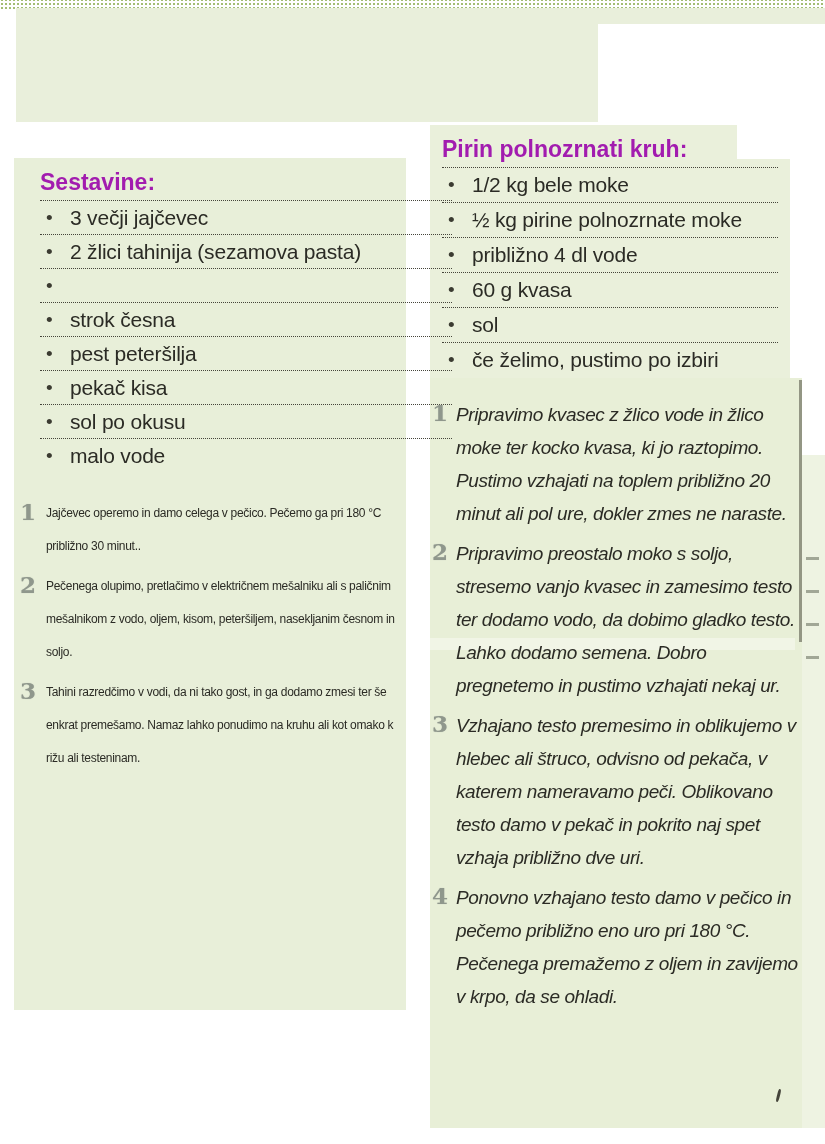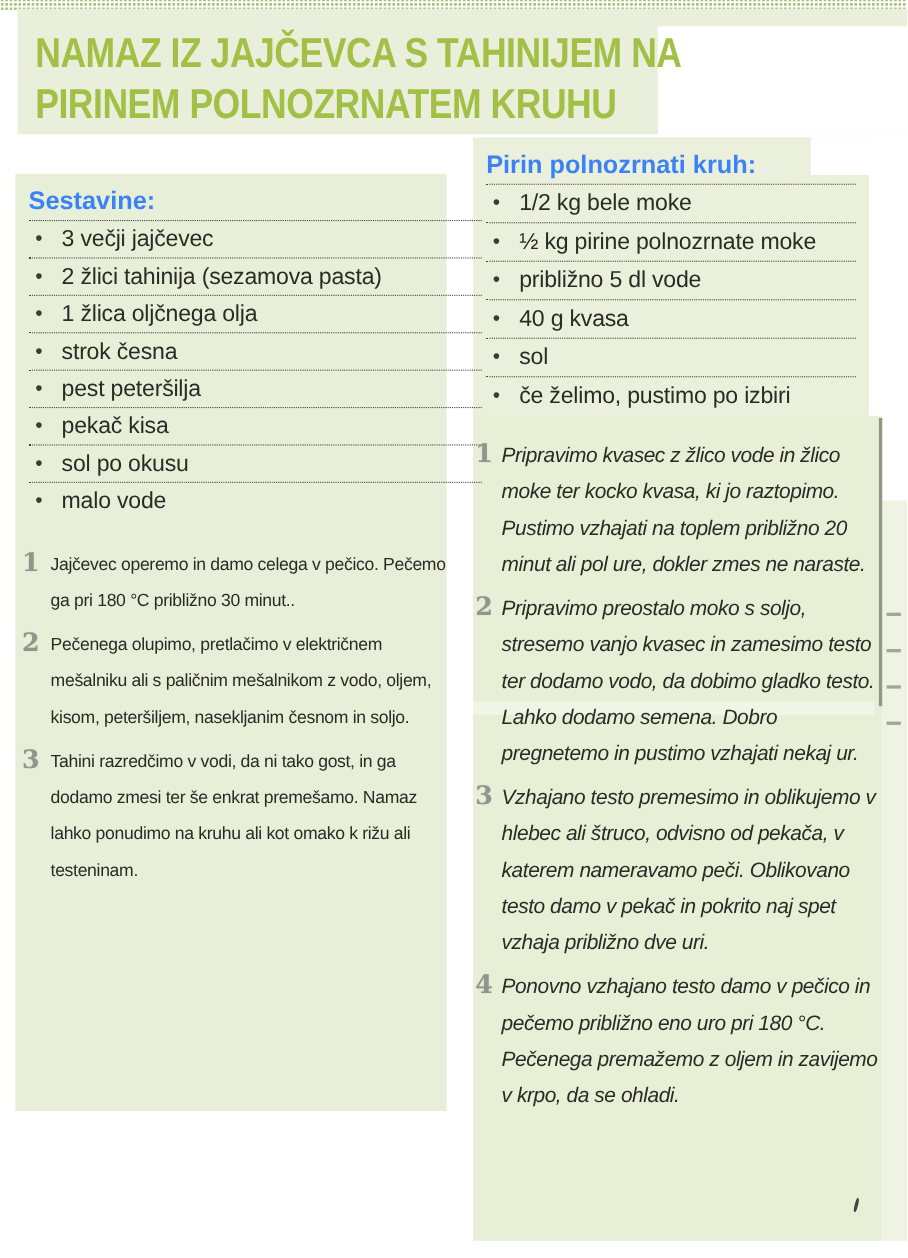--- a/index.html
+++ b/index.html
@@ -29,24 +29,24 @@
   #pen-mark{position:absolute;left:777px;top:1089px;width:3px;height:13px;background:#44443a;border-radius:40%;transform:rotate(14deg);z-index:3;}
   
   #title{position:absolute;left:32px;top:26px;z-index:2;}
   .title-line{
     white-space:nowrap;transform:scaleX(.85);transform-origin:left;
     font-size:38px;line-height:46px;font-weight:bold;letter-spacing:-.5px;
     color:#a2c045;
   }
   
   .panel{position:absolute;z-index:2;}
-  #spread-ingredients{left:14px;top:158px;width:436px;padding:8px 12px 0 12px;box-sizing:border-box;}
+  #spread-ingredients{left:28px;top:158px;width:436px;padding:8px 12px 0 12px;box-sizing:border-box;}
   #bread-ingredients{left:430px;top:125px;width:360px;padding:8px 12px 0 12px;box-sizing:border-box;}
   .panel-header{
-    font-size:23px;font-weight:bold;color:#3b82f6;
+    font-size:23px;font-weight:bold;color:#a21caf;
     height:34px;line-height:32px;border-bottom:1px dotted #45453a;
   }
   .in-row{
     display:flex;align-items:center;height:33px;
     border-bottom:1px dotted #45453a;font-size:21px;letter-spacing:-.2px;
   }
   #bread-ingredients .in-row{height:34px;}
   .in-row.last{border-bottom:none;}
   .bullet{width:24px;padding-left:6px;font-size:19px;color:#3b3b31;}
   .in-text{flex:1;}
@@ -54,21 +54,21 @@
   .steps{position:absolute;z-index:2;}
   #spread-steps{left:16px;top:497px;width:390px;}
   #bread-steps{left:432px;top:398px;width:368px;}
   .step{display:flex;margin-bottom:7px;}
   .step-num{
     width:30px;padding-left:4px;box-sizing:border-box;flex:none;
     font-family:"DejaVu Serif",serif;font-weight:bold;font-size:23px;line-height:30px;
     color:#8f978c;text-shadow:0 0 1px #b9c0b2;
   }
   #bread-steps .step-num{width:24px;padding-left:0;}
-  .step-text{flex:1;margin:0;font-size:16px;line-height:33px;letter-spacing:-.3px;color:#2b2b25;}
+  .step-text{flex:1;margin:0;font-size:12px;line-height:33px;letter-spacing:-.3px;color:#2b2b25;}
   #bread-steps .step-text{font-size:19px;letter-spacing:-.4px;font-style:italic;}
 </style>
 </head>
 <body>
 
 <div id="page">
 
   <div id="top-texture"></div>
   <div class="bg" id="title-bg"></div>
   <div class="bg" id="title-cutout"></div>
@@ -78,38 +78,33 @@
   <div class="bg" id="right-steps-bg"></div>
   <div class="bg" id="right-steps-edge"></div>
   <div class="bg" id="bleed-strip"></div>
   <div class="bleed-dash" style="top:557px"></div>
   <div class="bleed-dash" style="top:590px"></div>
   <div class="bleed-dash" style="top:623px"></div>
   <div class="bleed-dash" style="top:656px"></div>
   <div id="scan-seam"></div>
   <div id="pen-mark"></div>
 
-  <div id="title">
-    <div class="title-line">NAMAZ IZ JAJČEVCA S TAHINIJEM NA</div>
-    <div class="title-line">PIRINEM POLNOZRNATEM KRUHU</div>
-  </div>
 
   <div class="panel" id="spread-ingredients">
     <div class="panel-header">Sestavine:</div>
     <div class="in-row">
       <span class="bullet">•</span>
       <span class="in-text">3 večji jajčevec</span>
     </div>
     <div class="in-row">
       <span class="bullet">•</span>
       <span class="in-text">2 žlici tahinija (sezamova pasta)</span>
     </div>
     <div class="in-row">
       <span class="bullet">•</span>
-      <span class="in-text">1 žlica oljčnega olja</span>
     </div>
     <div class="in-row">
       <span class="bullet">•</span>
       <span class="in-text">strok česna</span>
     </div>
     <div class="in-row">
       <span class="bullet">•</span>
       <span class="in-text">pest peteršilja</span>
     </div>
     <div class="in-row">
@@ -131,25 +126,25 @@
     <div class="in-row">
       <span class="bullet">•</span>
       <span class="in-text">1/2 kg bele moke</span>
     </div>
     <div class="in-row">
       <span class="bullet">•</span>
       <span class="in-text">½ kg pirine polnozrnate moke</span>
     </div>
     <div class="in-row">
       <span class="bullet">•</span>
-      <span class="in-text">približno 5 dl vode</span>
+      <span class="in-text">približno 4 dl vode</span>
     </div>
     <div class="in-row">
       <span class="bullet">•</span>
-      <span class="in-text">40 g kvasa</span>
+      <span class="in-text">60 g kvasa</span>
     </div>
     <div class="in-row">
       <span class="bullet">•</span>
       <span class="in-text">sol</span>
     </div>
     <div class="in-row last">
       <span class="bullet">•</span>
       <span class="in-text">če želimo, pustimo po izbiri</span>
     </div>
   </div>

